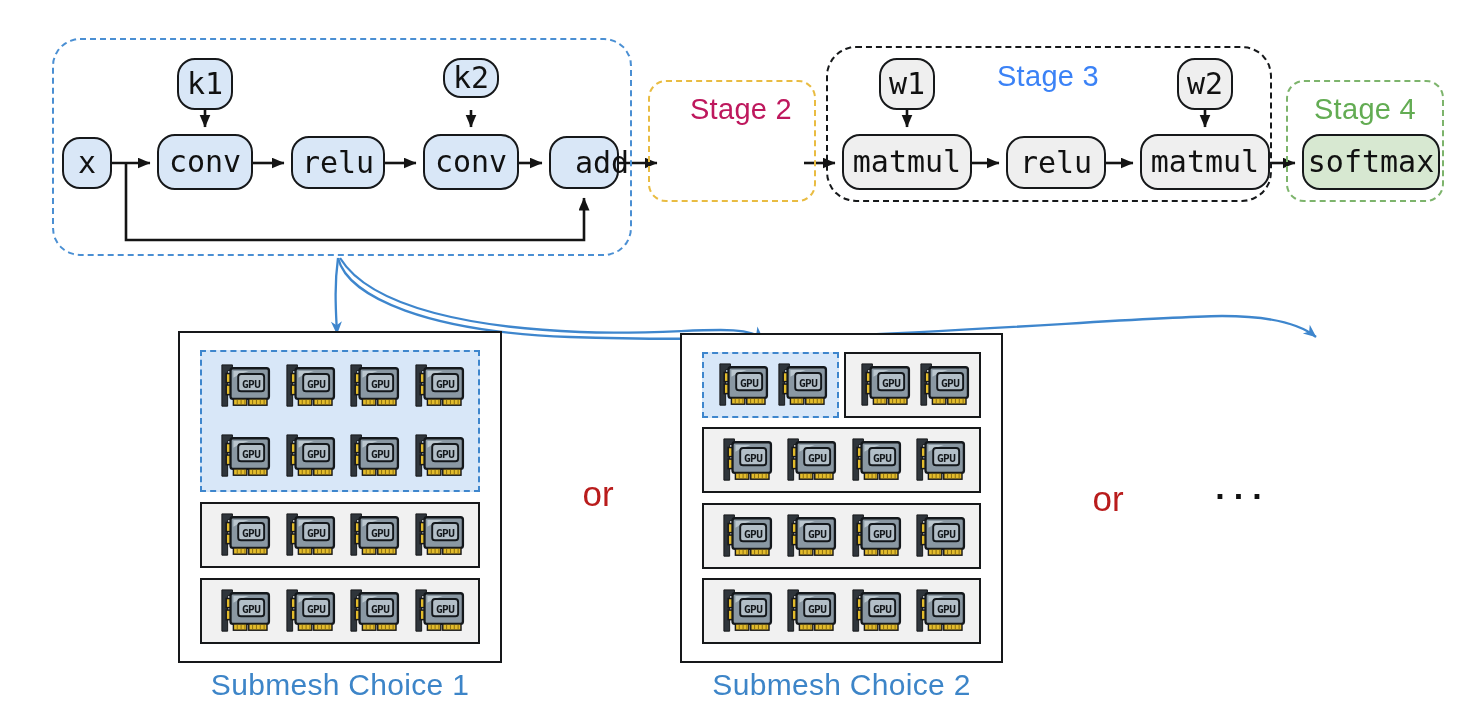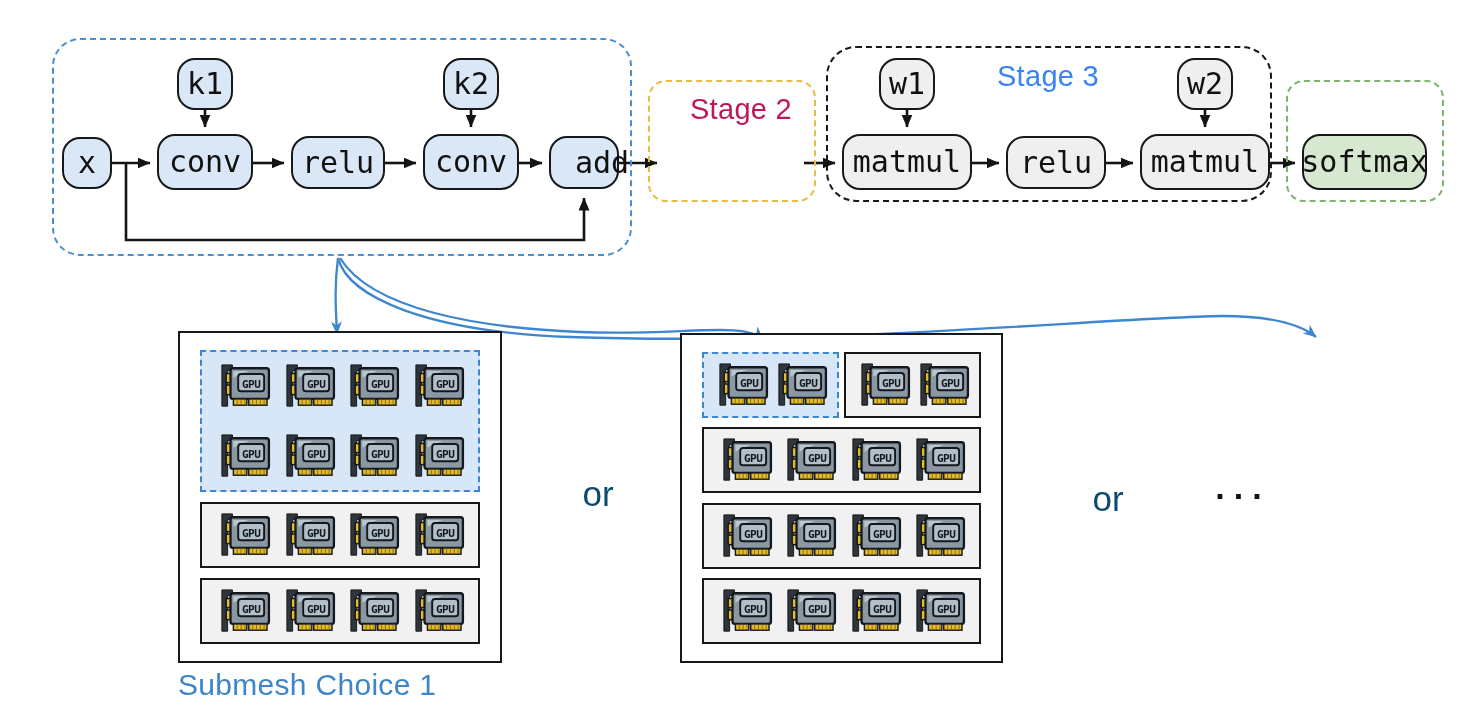--- a/index.html
+++ b/index.html
@@ -37,23 +37,23 @@
 
   .n-x      {left:62px;  top:137px;width:50px; height:52px;}
   .n-conv1  {left:157px; top:134px;width:96px; height:56px;}
   .n-relu1  {left:291px; top:136px;width:94px; height:53px;}
   .n-conv2  {left:423px; top:134px;width:96px; height:56px;}
   .n-add    {left:549px; top:136px;width:70px; height:53px;padding-left:36px;}
   .n-avgpool{left:664px; top:134px;width:140px;height:56px;}
   .n-matmul1{left:842px; top:134px;width:130px;height:56px;}
   .n-relu2  {left:1006px;top:136px;width:100px;height:53px;}
   .n-matmul2{left:1140px;top:134px;width:130px;height:56px;}
-  .n-softmax{left:1302px;top:134px;width:125px;height:56px;}
+  .n-softmax{left:1302px;top:134px;width:138px;height:56px;}
   .n-k1{left:177px; top:58px;width:56px;height:52px;}
-  .n-k2{left:443px; top:58px;width:56px;height:52px;}
+  .n-k2{left:443px; top:58px;width:56px;height:40px;}
   .n-w1{left:879px; top:58px;width:56px;height:52px;}
   .n-w2{left:1177px;top:58px;width:56px;height:52px;}
 
   
   .mesh-outer{
     position:absolute;border:2.6px solid #16181a;background:#ffffff;
     display:flex;flex-direction:column;justify-content:space-between;
     padding:17px 20px;
   }
   .mesh-outer.m1{left:178px;top:331px;width:324px;height:332px;}
@@ -64,26 +64,26 @@
     flex:1;display:flex;flex-direction:column;justify-content:space-between;
     padding:7px 6px;
   }
   .mesh-box.plain{border:2.3px solid #16181a;background:#f1f1f1;}
   .mesh-box.selected{border:2.6px dashed #3e86cd;background:#d8e7f8;}
   .mesh-box.tall{height:142px;padding:10px 6px;}
   .gpu-row{display:flex;justify-content:space-evenly;align-items:center;}
   .gpu-icon{width:58px;height:48px;display:block;}
 
   .meshlabel{
-    position:absolute;text-align:left;font-size:30px;color:#3d85c8;letter-spacing:.3px;
+    position:absolute;text-align:center;font-size:30px;color:#3d85c8;letter-spacing:.3px;
   }
   .meshlabel.ml1{left:178px;top:668px;width:324px;}
   .meshlabel.ml2{left:680px;top:668px;width:323px;}
 
-  .or-label{position:absolute;font-size:35px;color:#0c4a6e;width:80px;text-align:center;}
+  .or-label{position:absolute;font-size:35px;color:#b91c1c;width:80px;text-align:center;}
   .or-label.or1{left:558px;top:474px;}
   .or-label.or2{left:1068px;top:479px;}
   .ellipsis-label{
     position:absolute;left:1188px;top:468px;width:110px;text-align:center;
     font-size:34px;font-weight:bold;color:#111;letter-spacing:9px;
   }
   .hidden-defs{position:absolute;width:0;height:0;overflow:hidden;}
 </style>
 </head>
 <body>
@@ -141,20 +141,21 @@
     </g>
   </svg>
 
   <div class="stagebox s1"></div>
   <div class="stagebox s2"></div>
   <div class="stagebox s3"></div>
   <div class="stagebox s4"></div>
 
   <div class="stagelabel l2">Stage 2</div>
   <div class="stagelabel l3">Stage 3</div>
+  <div class="stagelabel l4">Stage 4</div>
 
   <div class="node blue n-x">x</div>
   <div class="node blue n-conv1">conv</div>
   <div class="node blue n-relu1">relu</div>
   <div class="node blue n-conv2">conv</div>
   <div class="node blue n-add">add</div>
   <div class="node gray n-matmul1">matmul</div>
   <div class="node gray n-relu2">relu</div>
   <div class="node gray n-matmul2">matmul</div>
   <div class="node green n-softmax">softmax</div>
@@ -306,17 +307,18 @@
             </svg>
             <svg class="gpu-icon" viewBox="0 0 60 50">
               <use href="#gpu-symbol"></use>
             </svg>
           </div>
         </div>
       </div>
     </div>
 
   <div class="meshlabel ml1">Submesh Choice 1</div>
+  <div class="meshlabel ml2">Submesh Choice 2</div>
   <div class="or-label or1">or</div>
   <div class="or-label or2">or</div>
   <div class="ellipsis-label">...</div>
 
 </div>
 
 </body></html>

